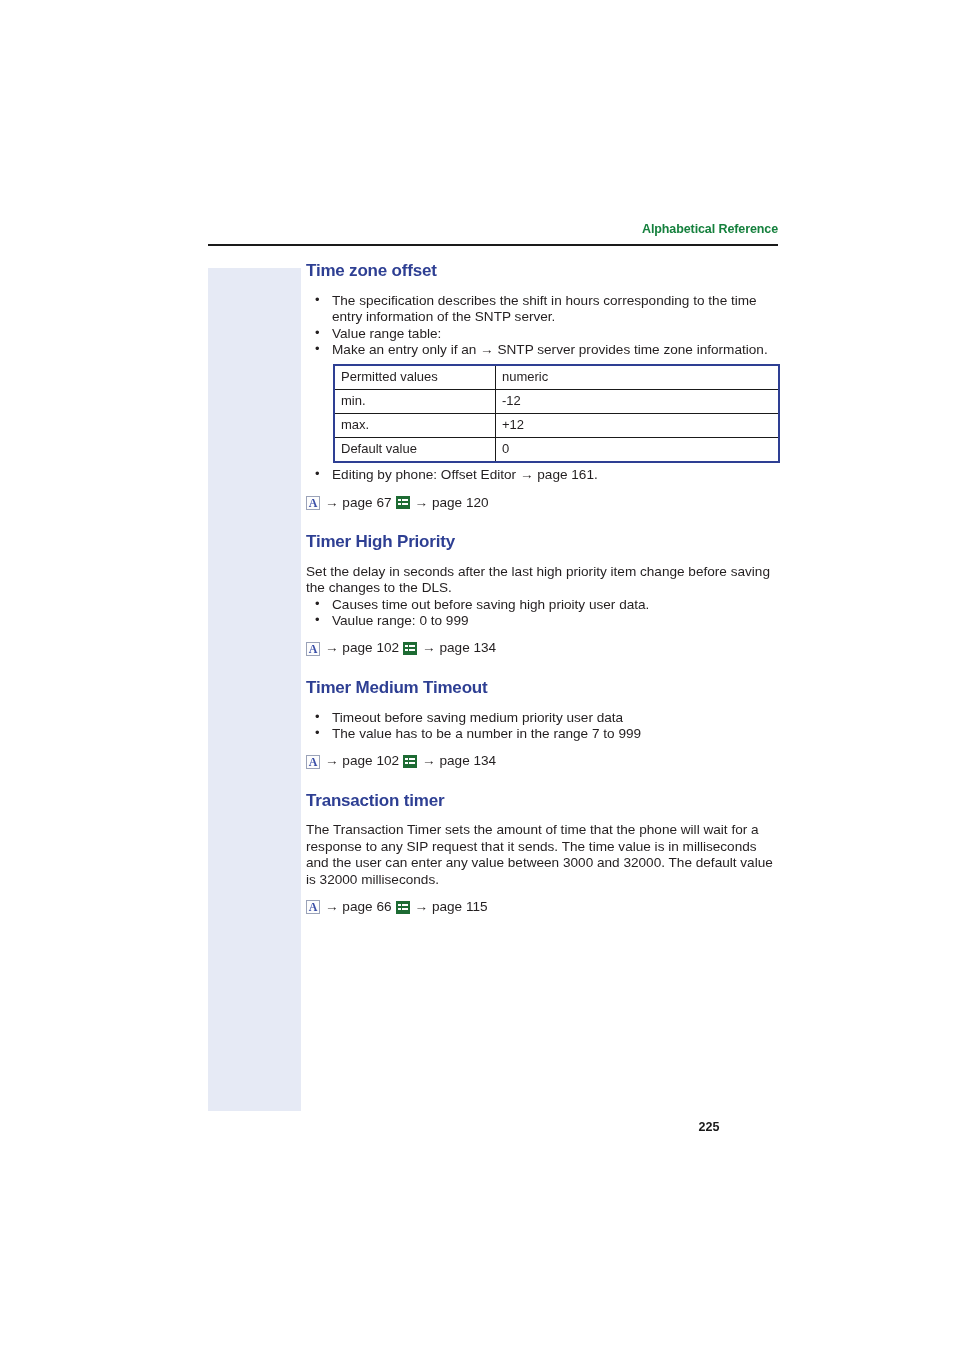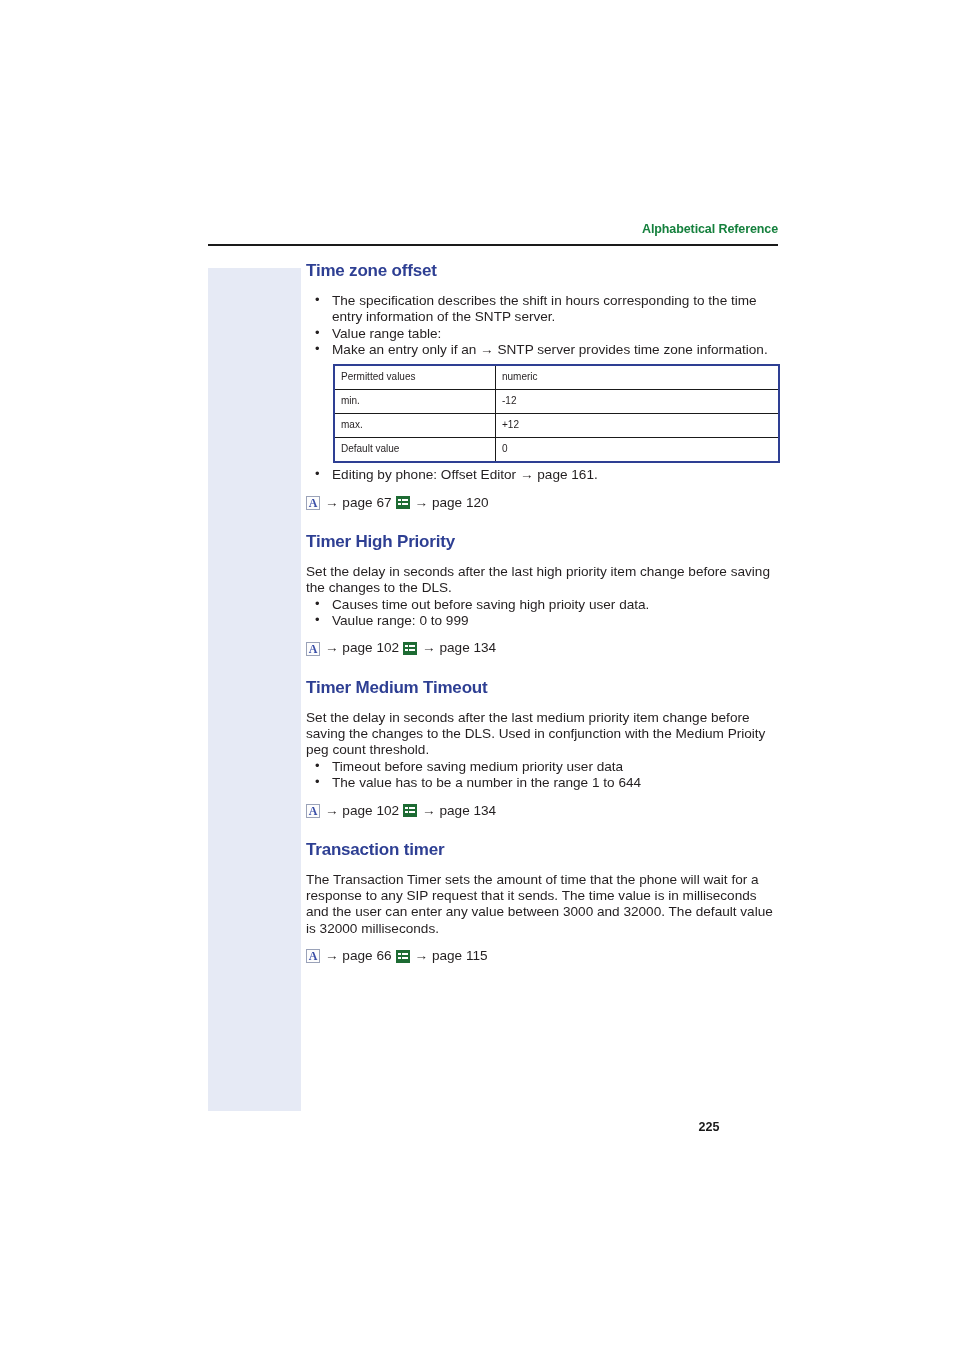--- a/index.html
+++ b/index.html
@@ -105,21 +105,21 @@
   
   table.vr-table {
     border-collapse: collapse;
     margin: 6px 0 4px 27px;
     width: 447px;
     table-layout: fixed;
   }
   table.vr-table td {
     border-top: 1.5px solid #1a1a1a;
     border-bottom: 1.5px solid #1a1a1a;
-    font-size: 10px;
+    font-size: 13px;
     line-height: 16px;
     padding: 3px 6px 4px 6px;
     color: #231f20;
     vertical-align: top;
   }
   table.vr-table td.c1 { width: 148px; border-right: 1.5px solid #1a1a1a; }
   table.vr-table tr:first-child td { border-top: 2.5px solid #2e3f93; }
   table.vr-table tr:last-child  td { border-bottom: 2.5px solid #2e3f93; }
   table.vr-table td.c1 { border-left: 2.5px solid #2e3f93; }
   table.vr-table td.c2 { border-right: 2.5px solid #2e3f93; }
@@ -263,25 +263,24 @@
             <i class="l1"></i>
             <i class="l2"></i>
           </span>
         <span class="txt">→ page 134</span>
       </div>
     </div>
 
     <div class="sec sec-spacer-1">
       <h2 class="sec-title">Timer Medium Timeout</h2>
 
-      <p class="para">Set the delay in seconds after the last medium priority item change before saving the changes to the DLS. Used in confjunction with the Medium Prioity peg count threshold.</p>
 
       <ul class="bullets">
         <li>Timeout before saving medium priority user data</li>
-        <li>The value has to be a number in the range 1 to 644</li>
+        <li>The value has to be a number in the range 7 to 999</li>
       </ul>
 
       <div class="xref">
         <span class="icon-a">A</span>
         <span class="txt">→ page 102</span>
         <span class="icon-list">
             <i class="sq"></i>
             <i class="sq2"></i>
             <i class="l1"></i>
             <i class="l2"></i>

